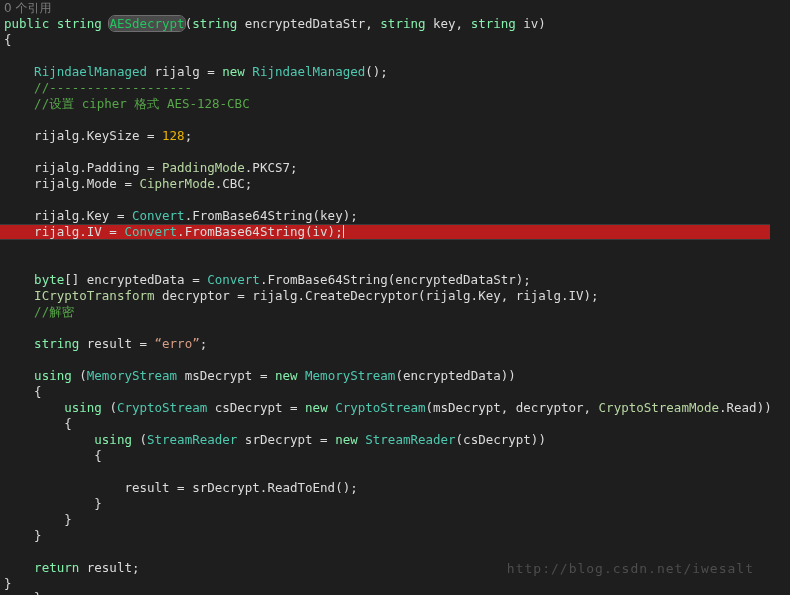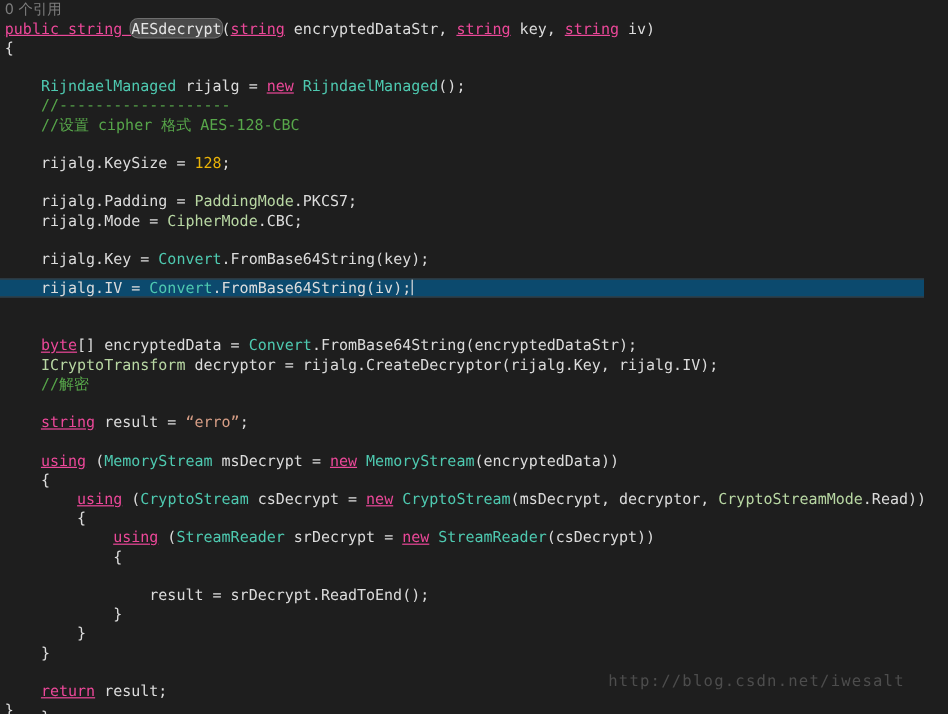--- a/index.html
+++ b/index.html
@@ -42,42 +42,42 @@
     position: relative;
   }
   .line {
     height: 16px;
     line-height: 16px;
     white-space: pre;
     padding-left: 4px;
     position: relative;
   }
   .line.current {
-    background: #0c4a6e;
+    background: #b91c1c;
     border-top: 1px solid #3a3a3a;
     border-bottom: 1px solid #3a3a3a;
     height: 14px;
     line-height: 14px;
-    margin-top: 8px;
+    margin-top: 0px;
   }
 
   
-  .kw      { color: #ec4899; text-decoration: underline; }            
+  .kw      { color: #86efac; }            
   .typ     { color: #4ec9b0; }            
   .enm     { color: #b8d7a3; }            
   .num     { color: #eab308; }            
   .str     { color: #d69d85; }            
   .cmt     { color: #57a64a; }            
   .pln     { color: #dcdcdc; }            
 
   
   .refhl {
     background: #4a4a4a;
     outline: 1px solid #6e6e6e;
-    color: #e5e5e5;
+    color: #22c55e;
     border-radius: 6px;
   }
 
   
   .caret {
     display: inline-block;
     width: 1px;
     height: 13px;
     background: #dcdcdc;
     vertical-align: -2px;

